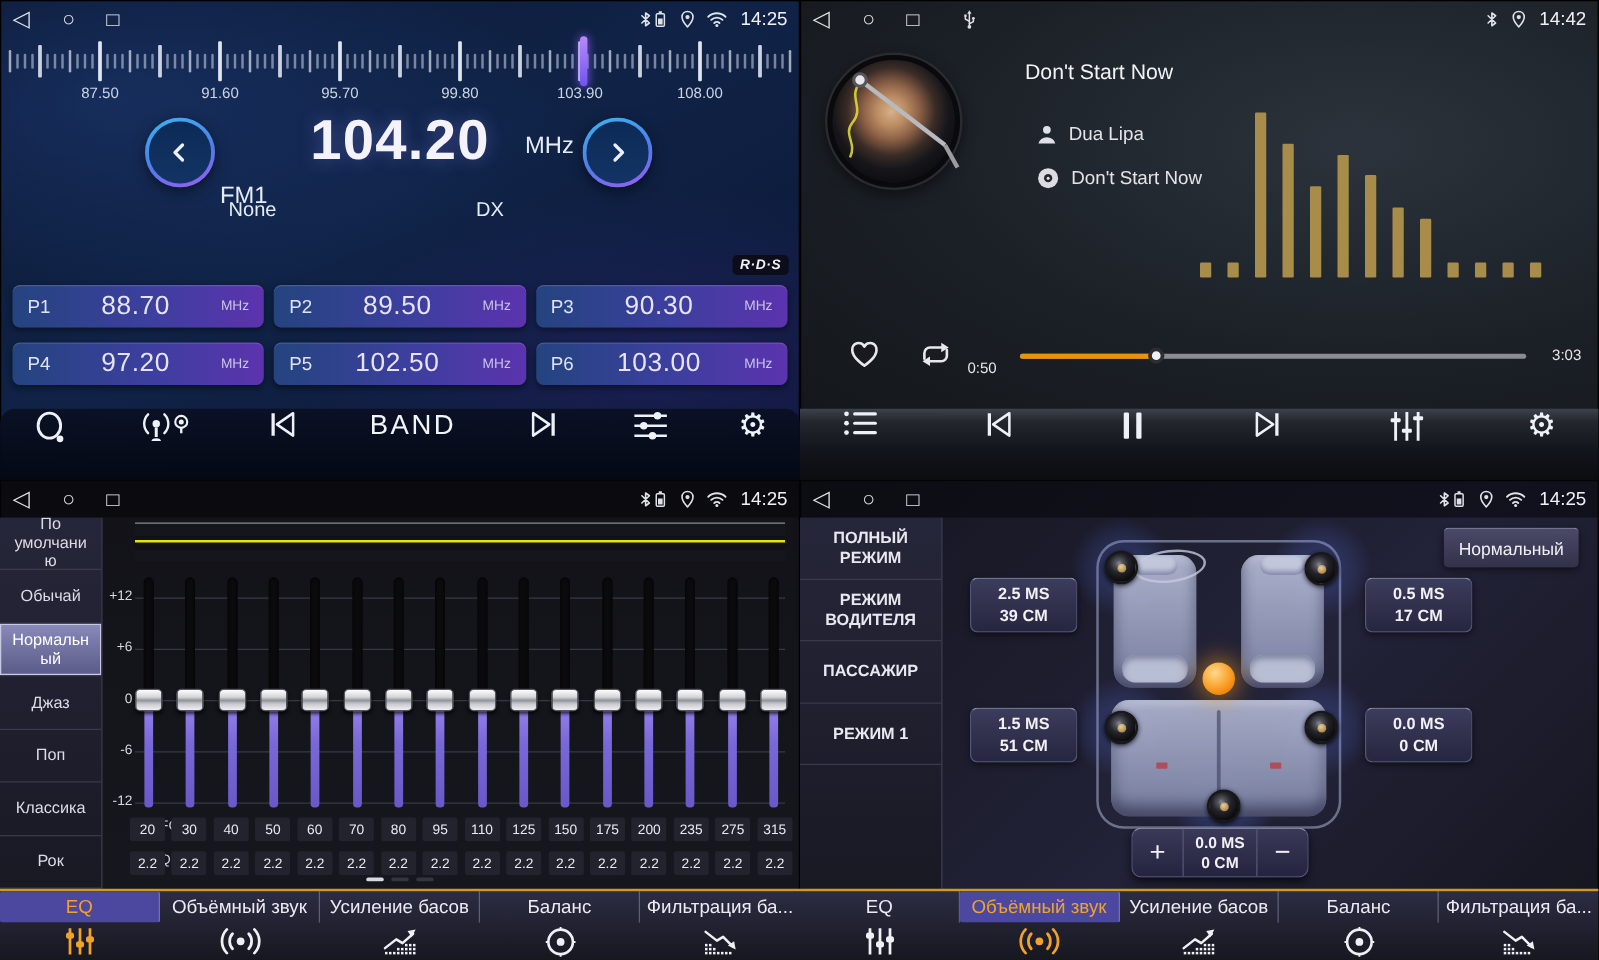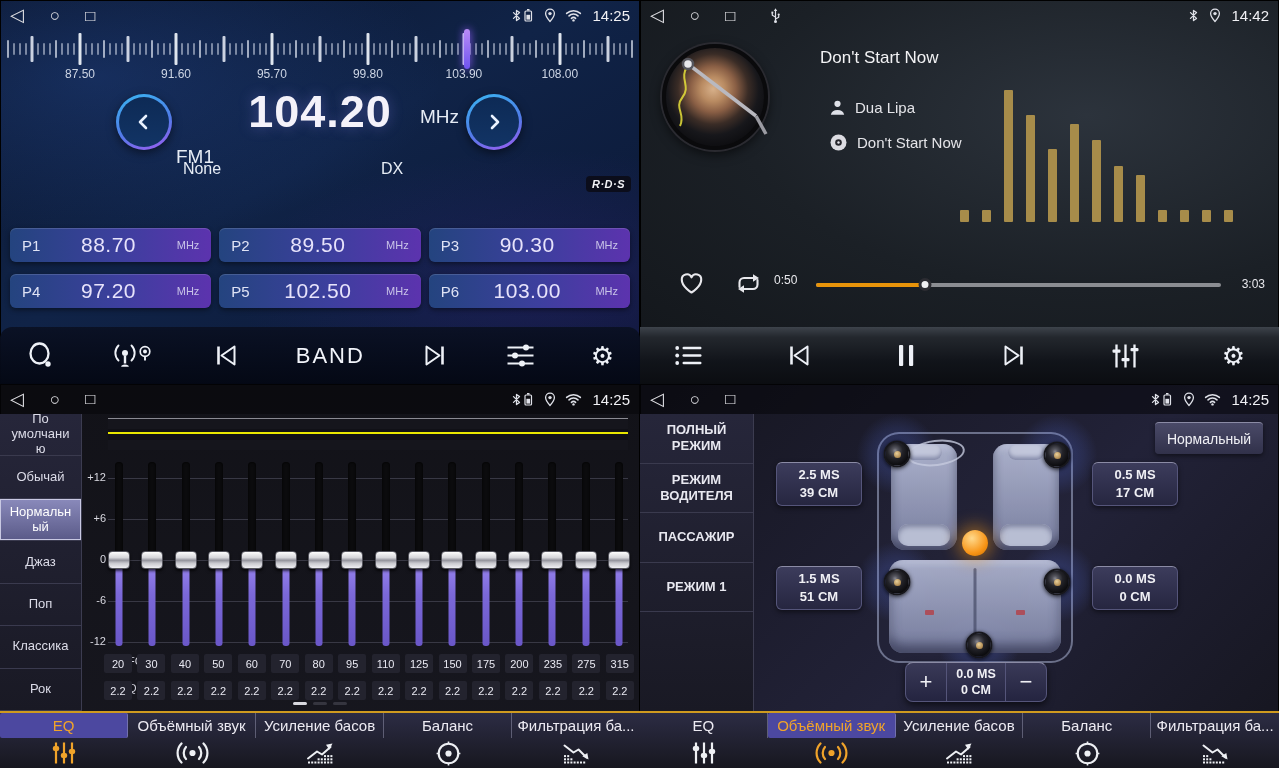--- a/index.html
+++ b/index.html
@@ -45,31 +45,31 @@
                linear-gradient(160deg,#39b7f2 0%,#4f7ce8 55%,#a05bf2 100%) border-box;
     display:flex;align-items:center;justify-content:center;color:#eaf2ff;
     box-shadow:0 3px 10px rgba(0,0,0,.5);}
   .btn-left{left:116px;top:10px;} .btn-right{left:466px;top:10px;}
   .lbl-band{position:absolute;left:176px;top:22px;font-size:19px;margin-top:40px;}
   .freq-big{position:absolute;left:230px;top:2px;width:180px;text-align:center;font-size:45px;font-weight:700;
     color:#f4f2fa;letter-spacing:1px;text-shadow:0 0 14px rgba(150,140,255,.35);}
   .lbl-mhz{position:absolute;left:420px;top:22px;font-size:19px;}
   .lbl-none{position:absolute;left:166px;top:76px;width:72px;text-align:center;font-size:16px;}
   .lbl-dx{position:absolute;left:366px;top:76px;width:52px;text-align:center;font-size:16px;}
-  .rds{position:absolute;right:9px;top:176px;padding:2px 6px;background:rgba(10,10,20,.85);border-radius:4px;
+  .rds{position:absolute;right:9px;top:204px;padding:2px 6px;background:rgba(10,10,20,.85);border-radius:4px;
     color:#f2f2f6;font-size:11px;font-weight:700;font-style:italic;letter-spacing:.5px;}
   .presets{position:absolute;left:10px;right:10px;top:228px;display:grid;
     grid-template-columns:1fr 1fr 1fr;grid-column-gap:8px;grid-row-gap:12px;}
   .preset{height:34px;display:flex;align-items:center;padding:0 12px;border-radius:6px;cursor:pointer;
     background:linear-gradient(90deg,#24447f 0%,#3d3f9e 55%,#5c33ae 100%);
     box-shadow:0 2px 5px rgba(0,0,0,.45), inset 0 1px 0 rgba(255,255,255,.14);}
   .preset .p-label{font-size:15px;color:#dfe3f5;}
   .preset .p-freq{flex:1;text-align:center;font-size:21px;color:#e7e3fb;letter-spacing:.5px;}
   .preset .p-unit{font-size:11px;color:#c9c4e8;}
-  .toolbar{position:absolute;left:0;right:0;bottom:0;height:57px;display:flex;align-items:center;
+  .toolbar{position:absolute;left:0;right:0;bottom:0;height:57px;display:flex;align-items:flex-start;
     justify-content:space-between;color:#eef1f7;z-index:20;}
   .toolbar.radio-tb{padding:0 26px;border-radius:12px 12px 0 0;
     background:linear-gradient(180deg,rgba(10,16,34,.92),rgba(4,8,20,.98));}
   .toolbar.player-tb{padding:0 34px;
     background:linear-gradient(180deg,#3d434b 0%,#23272d 18%,#11141a 60%,#0b0d11 100%);}
   .tbtn{display:flex;align-items:center;justify-content:center;cursor:pointer;color:#eef1f7;}
   .band-text{font-size:22px;letter-spacing:2px;color:#f2f4fa;}
   .gear{font-size:26px;line-height:1;color:#eef1f7;}
 
   
@@ -78,21 +78,21 @@
     border:4px solid #0a0a0c;box-shadow:0 0 0 2px #2a2a30,0 4px 12px rgba(0,0,0,.65);}
   .tonearm{position:absolute;left:36px;top:54px;z-index:5;pointer-events:none;}
   .pt-title{position:absolute;left:180px;top:48px;font-size:17px;color:#f2f2f4;}
   .meta-row{position:absolute;left:180px;display:flex;align-items:center;gap:9px;color:#e4e4e8;font-size:15px;}
   .row-artist{top:99px;} .row-album{top:133px;}
   .spectrum{position:absolute;left:320px;top:88px;width:292px;height:134px;display:flex;align-items:flex-end;gap:13px;}
   .bar{width:9px;border-radius:1px;}
   .controls{position:absolute;left:0;right:0;top:268px;height:42px;color:#e8e8ec;}
   .heart{position:absolute;left:38px;top:3px;cursor:pointer;}
   .repeat{position:absolute;left:92px;top:3px;cursor:pointer;}
-  .t-elapsed{position:absolute;left:134px;top:5px;font-size:12px;}
+  .t-elapsed{position:absolute;left:134px;top:19px;font-size:12px;}
   .t-duration{position:absolute;right:14px;top:9px;width:36px;font-size:12px;text-align:right;}
   .pbar{position:absolute;left:176px;right:58px;top:15px;height:4px;background:#8b8d92;border-radius:2px;cursor:pointer;}
   .pfill{position:absolute;left:0;top:0;bottom:0;border-radius:2px;}
   .pknob{position:absolute;top:-5px;width:13px;height:13px;border-radius:50%;background:#f0f0f2;
     border:3px solid #2c2c32;transform:translateX(-50%);}
 
   
   .eq-side{position:absolute;left:0;top:30px;width:82px;bottom:57px;z-index:10;
     background:linear-gradient(180deg,#26263a,#191924);border-right:1px solid #3c3c50;}
   .eq-item{height:calc(100%/7);display:flex;align-items:center;justify-content:center;text-align:center;

